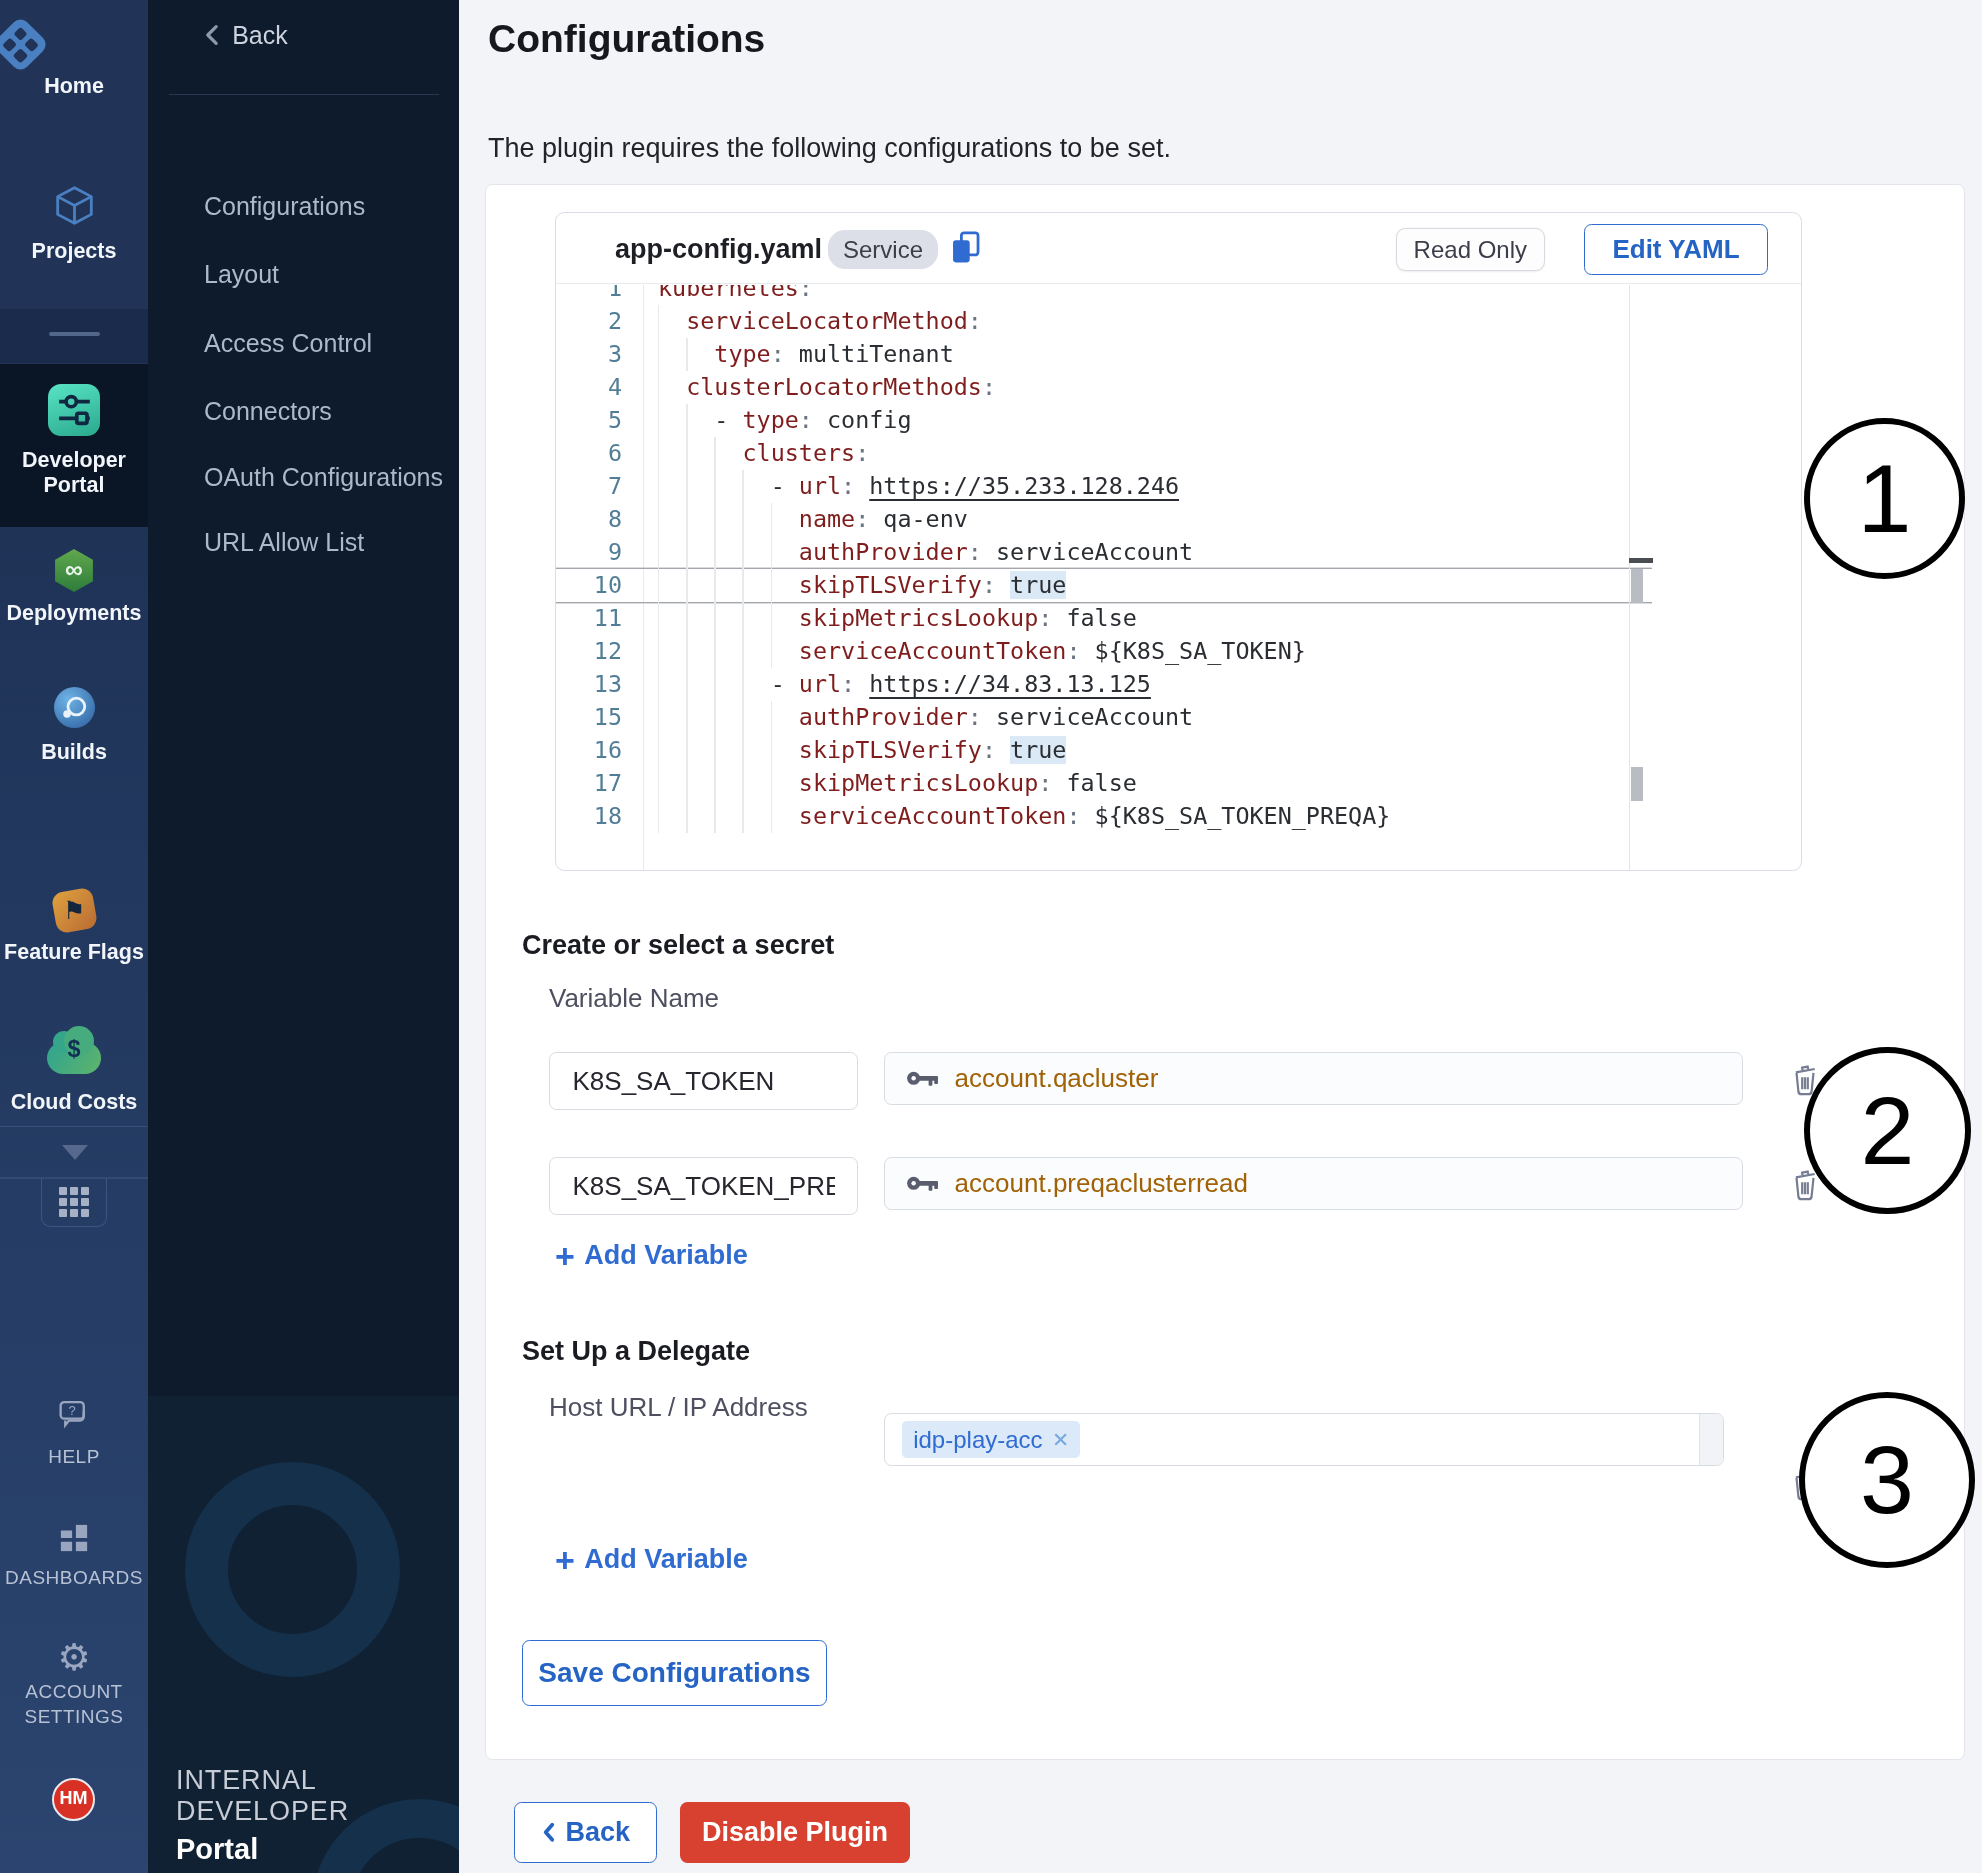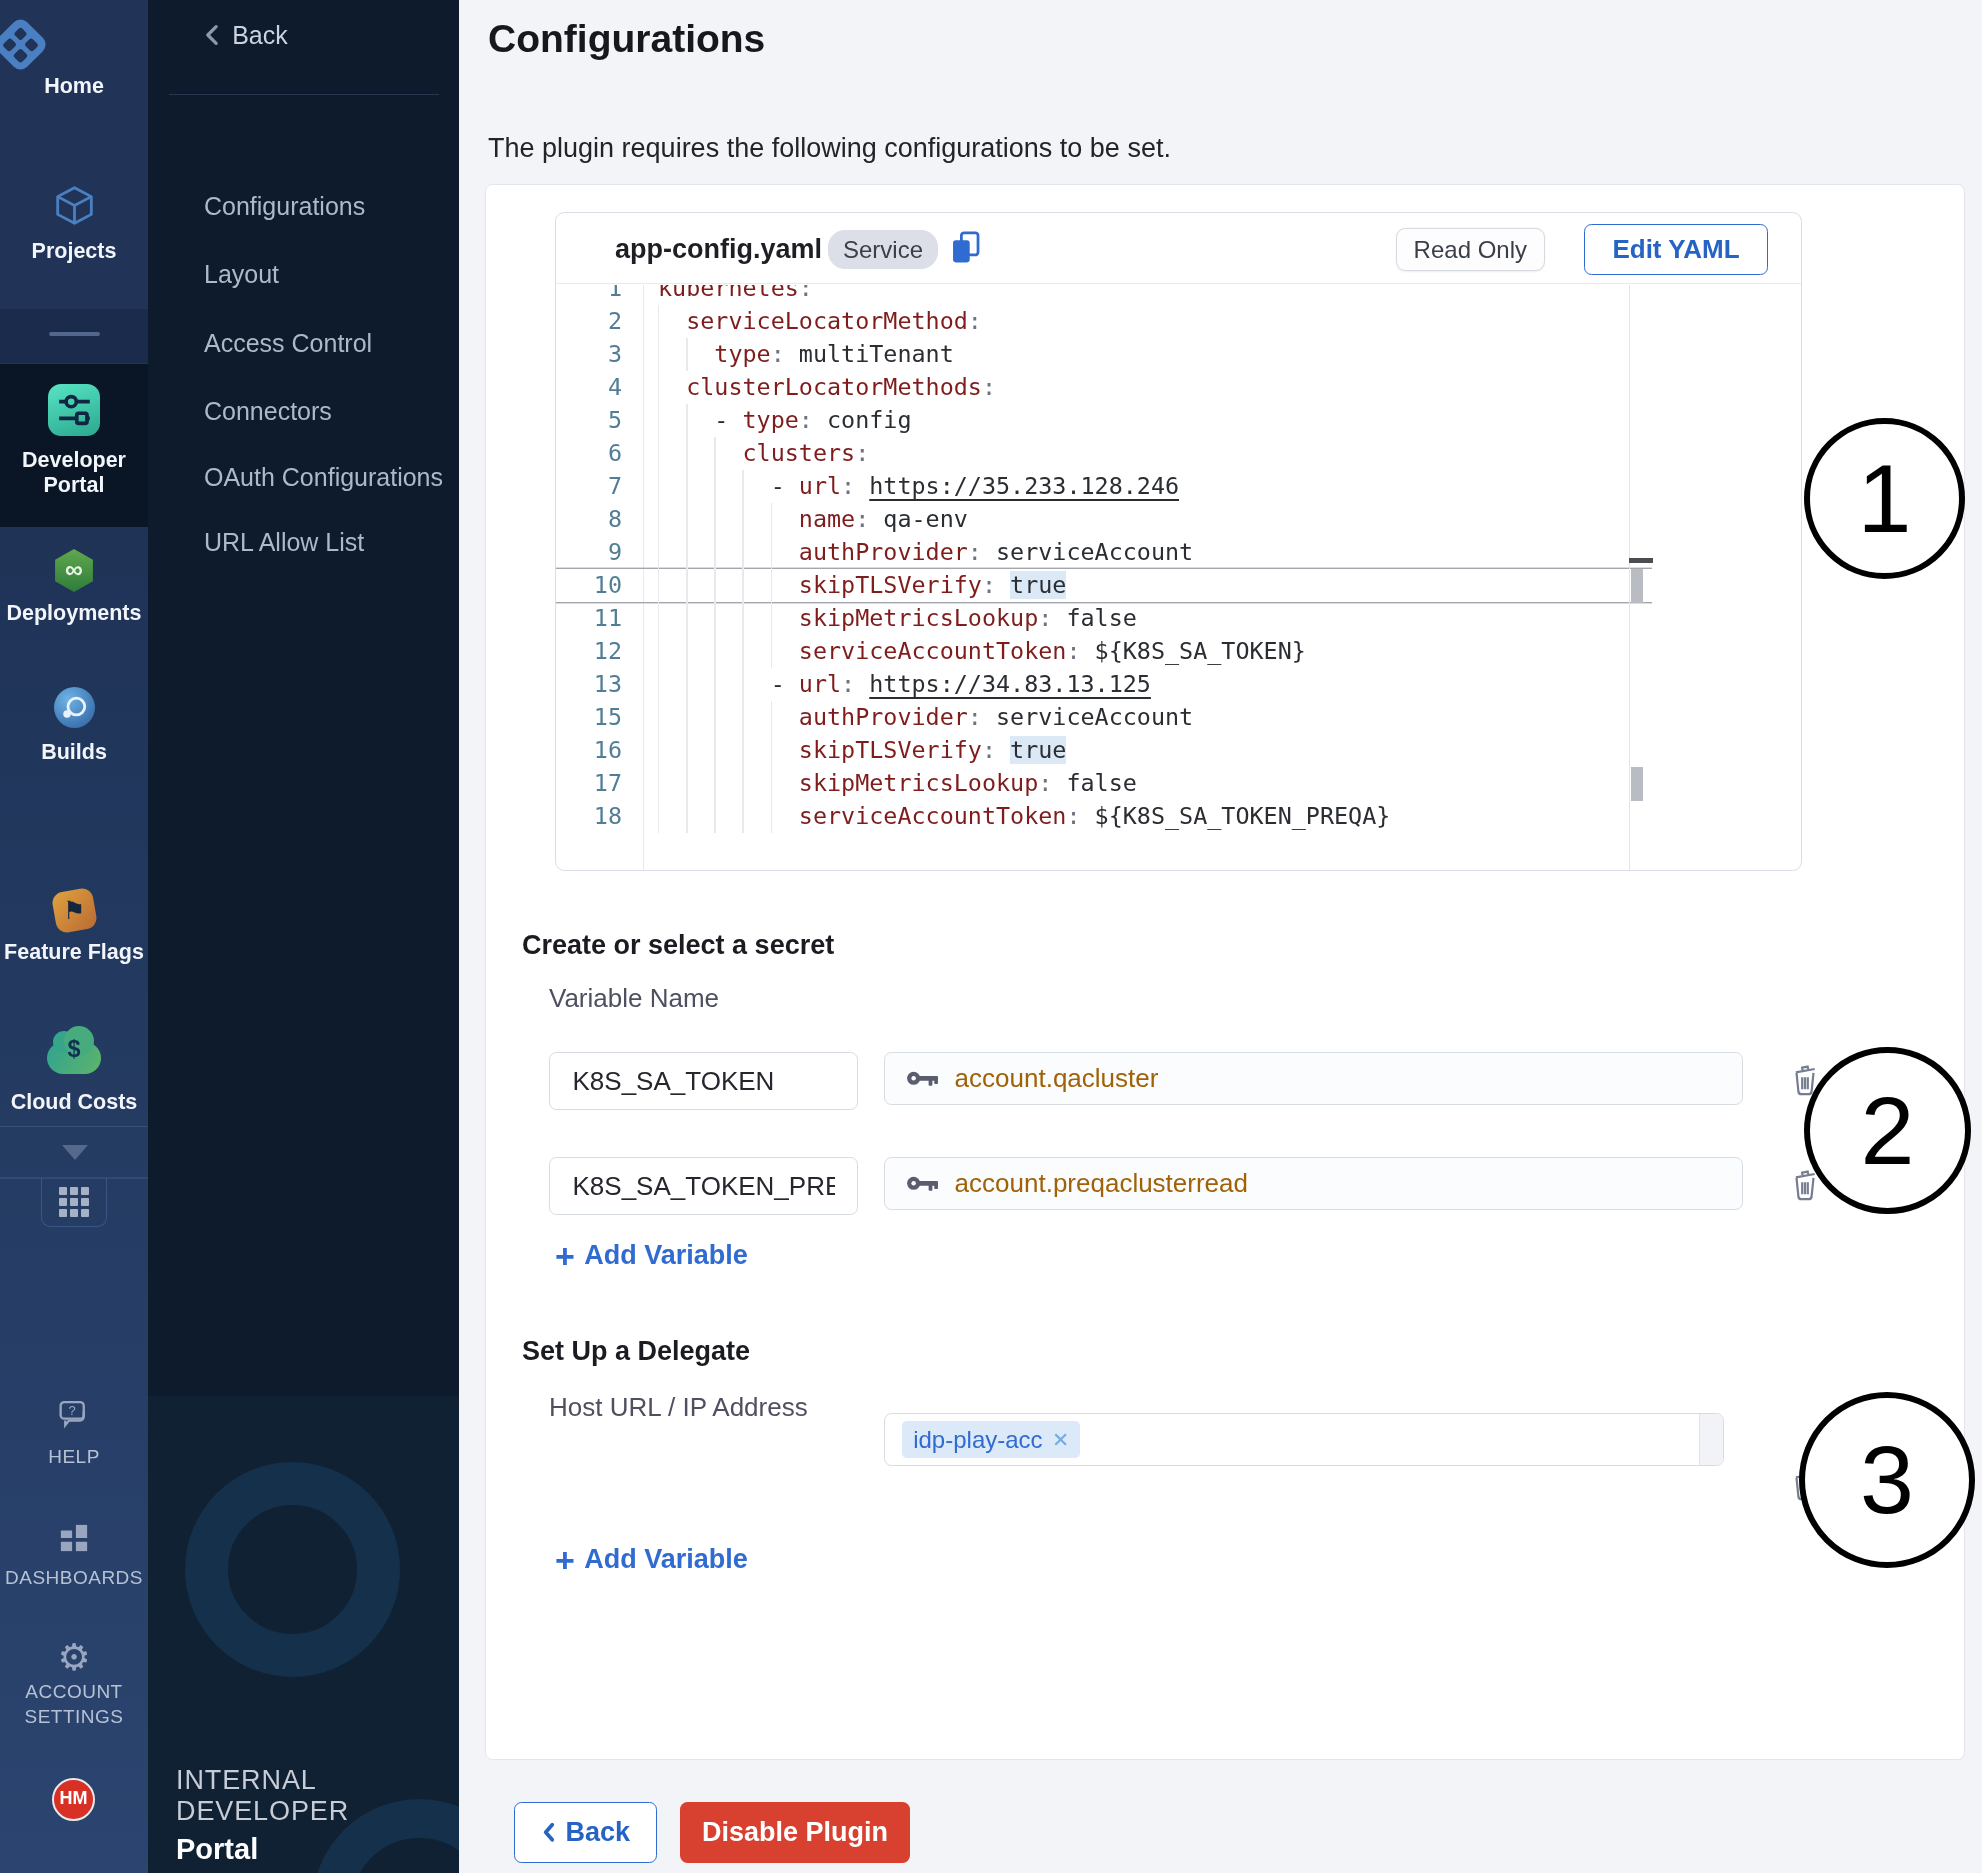--- a/index.html
+++ b/index.html
@@ -403,20 +403,21 @@
         <path d="M9.7 12.5 v10 M12 12.5 v10 M14.3 12.5 v10"></path>
       </g>
         </svg>
     </button>
 
     <div class="addvar" style="top:1359px;">
       <span class="plus">+</span>
       <span class="atxt">Add Variable</span>
     </div>
 
+    <button class="save-btn">Save Configurations</button>
   </section>
 
   <button class="back-btn">
     <svg width="15" height="22.5" viewBox="0 0 16 24">
         <polyline points="12,4 5,12 12,20" fill="none" stroke="#2563c4" stroke-width="4" stroke-linecap="round" stroke-linejoin="round"></polyline>
       </svg>
     <span>Back</span>
   </button>
   <button class="disable-btn">Disable Plugin</button>
 </main>

